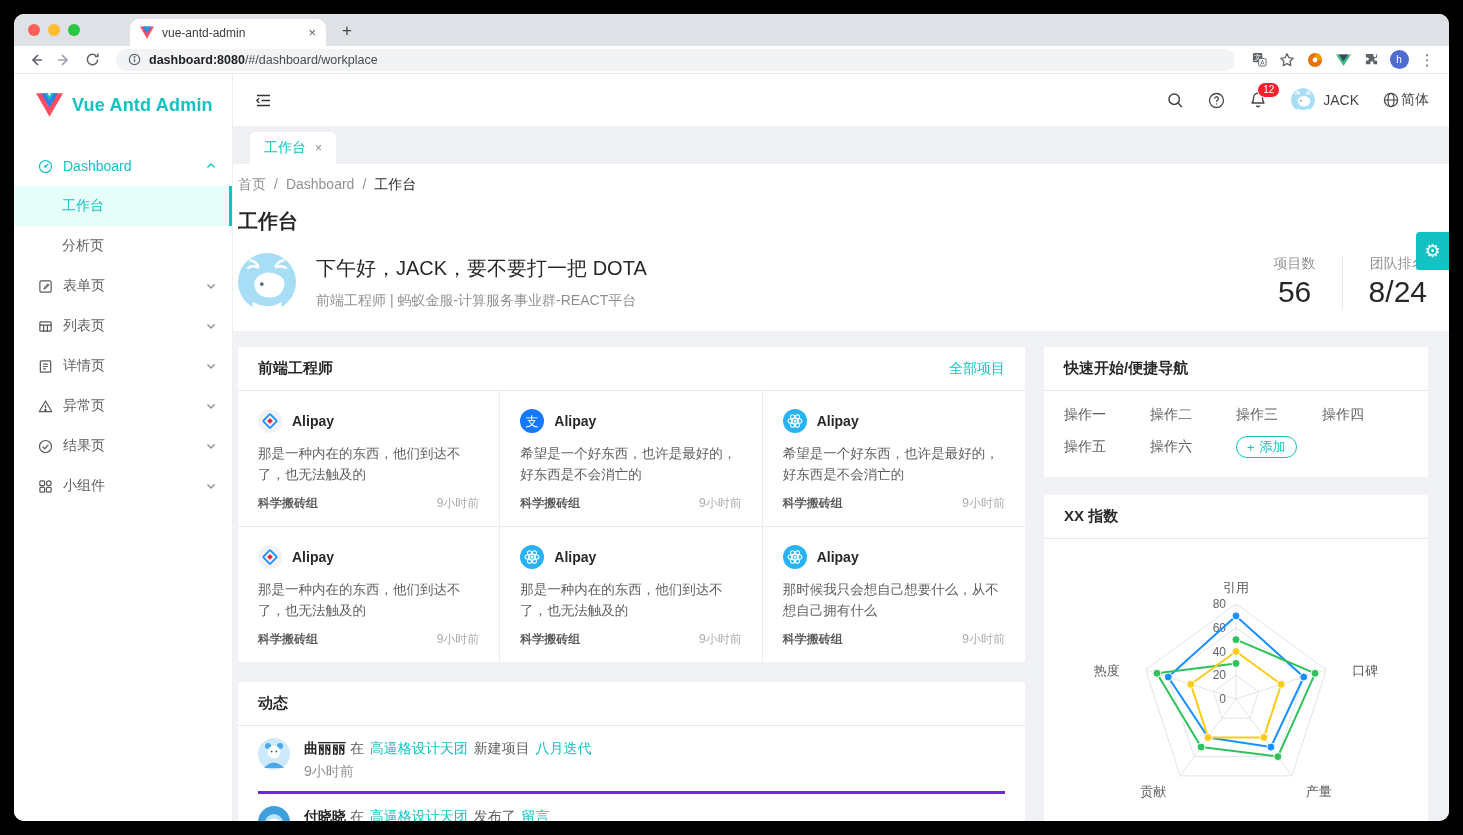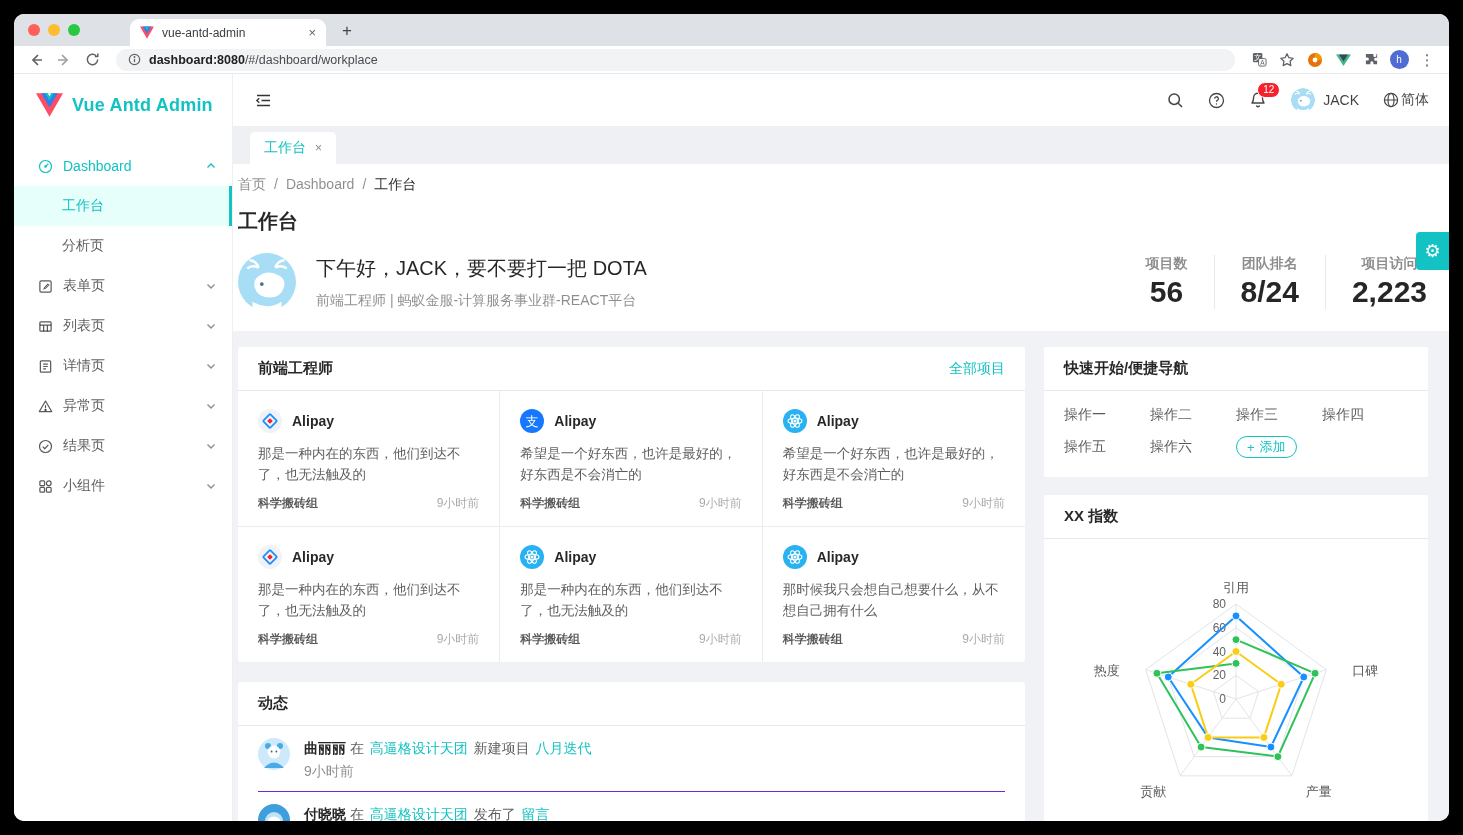--- a/index.html
+++ b/index.html
@@ -53,21 +53,21 @@
   .pageheader { background:#fff; padding:12px 22px 20px 5px; }
   .crumb { font-size:14px; color:rgba(0,0,0,.45); }
   .crumb .sep { margin:0 8px; }
   .crumb .cur { color:rgba(0,0,0,.85); }
   .ptitle { font-size:20px; font-weight:600; color:rgba(0,0,0,.85); margin:14px 0 18px; }
   .greet { display:flex; align-items:center; }
   .gav { width:58px; height:58px; flex:none; }
   .ginfo { margin-left:20px; flex:1; }
   .gtitle { font-size:20px; font-weight:500; color:rgba(0,0,0,.85); }
   .gsub { font-size:14px; color:rgba(0,0,0,.45); margin-top:10px; }
-  .stats { display:flex;font-weight:bold; }
+  .stats { display:flex; }
   .stat { padding:0 26px; text-align:center; border-right:1px solid #e8e8e8; }
   .stat:last-child { border-right:none; padding-right:0; }
   .stat-l { font-size:14px; color:rgba(0,0,0,.45); }
   .stat-v { font-size:30px; color:rgba(0,0,0,.85); margin-top:2px; white-space:nowrap; }
 
   .cols { display:flex; gap:19px; padding:16px 22px 0 5px; align-items:flex-start; }
   .card { background:#fff; border-radius:2px; }
   .card-h { height:44px; display:flex; align-items:center; justify-content:space-between; padding:0 20px; border-bottom:1px solid #e8e8e8; }
   .card-t { font-size:15px; font-weight:600; color:rgba(0,0,0,.85); }
   .link { color:#13c2c2; font-size:14px; text-decoration:none; cursor:pointer; }
@@ -80,21 +80,21 @@
   .cell-head { display:flex; align-items:center; gap:10px; }
   .cic { width:24px; height:24px; flex:none; }
   .cname { font-size:14px; font-weight:600; color:rgba(0,0,0,.85); cursor:pointer; }
   .cdesc { margin-top:10px; font-size:13.5px; line-height:21px; height:42px; color:rgba(0,0,0,.65); overflow:hidden; }
   .cfoot { margin-top:10px; display:flex; justify-content:space-between; align-items:flex-end; }
   .cgroup { font-size:12px; color:rgba(0,0,0,.65); font-weight:600; cursor:pointer; }
   .ctime { font-size:12px; color:rgba(0,0,0,.35); }
 
   .feedcard { margin-top:20px; }
   .feed { padding:0 20px; }
-  .fitem { display:flex; padding:12px 0 10px; border-bottom:1px solid #6d28d9; }
+  .fitem { display:flex; padding:12px 0 10px; border-bottom:3px solid #6d28d9; }
   .fitem:last-child { border-bottom:none; }
   .fav { width:32px; height:32px; flex:none; margin-right:14px; }
   .fline { font-size:14px; color:rgba(0,0,0,.65); line-height:20px; }
   .fline .fname { color:rgba(0,0,0,.85); font-weight:600; }
   .fline .link { margin:0 2px; }
   .ftime { font-size:14px; color:rgba(0,0,0,.45); margin-top:5px; }
 
   .rightcol { width:384px; flex:none; }
   .qbody { padding:8px 20px 14px; display:flex; flex-wrap:wrap; }
   .qlink { width:25%; height:32px; display:flex; align-items:center; font-size:14px; color:rgba(0,0,0,.65); cursor:pointer; }
@@ -404,24 +404,20 @@
               <div class="gsub">前端工程师 | 蚂蚁金服-计算服务事业群-REACT平台</div>
             </div>
             <div class="stats">
               <div class="stat">
                 <div class="stat-l">项目数</div>
                 <div class="stat-v">56</div>
               </div>
               <div class="stat">
                 <div class="stat-l">团队排名</div>
                 <div class="stat-v">8/24</div>
-              </div>
-              <div class="stat">
-                <div class="stat-l">项目访问</div>
-                <div class="stat-v">2,223</div>
               </div>
             </div>
           </div>
         </div>
 
         <div class="cols">
 
           <div class="leftcol">
             <div class="card">
               <div class="card-h">

